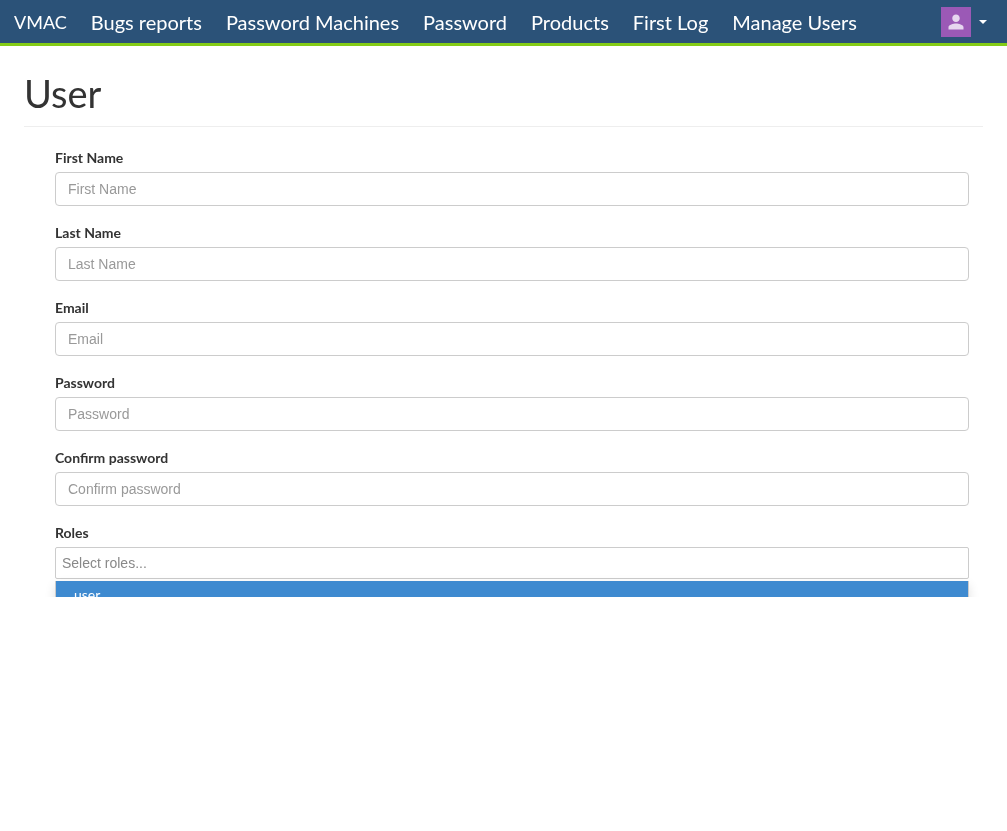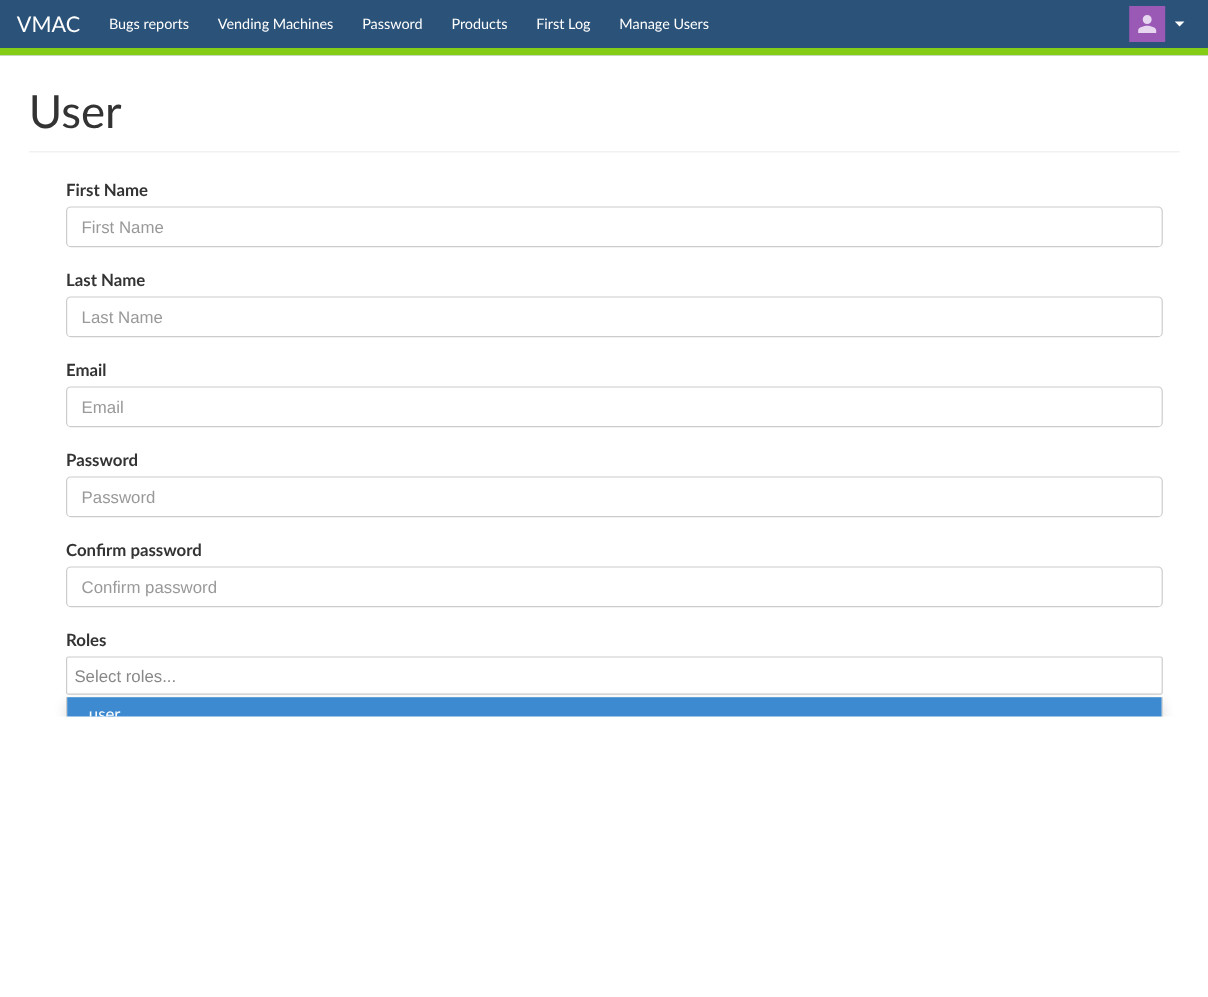--- a/index.html
+++ b/index.html
@@ -5,21 +5,21 @@
     * { box-sizing: border-box; margin: 0; padding: 0; }
     body {
       font-family: "Lato", "Helvetica Neue", Helvetica, Arial, sans-serif;
       font-size: 14px;
       color: #333;
       background: #fff;
     }
     
     .navbar {
       background: #2b5278;
-      border-bottom: 6px solid #84cc16;
+      border-bottom: 3px solid #84cc16;
       display: flex;
       align-items: center;
       padding: 0 14px;
       height: 46px;
       justify-content: space-between;
     }
     .navbar-left { display: flex; align-items: center; }
     .brand {
       color: #fff;
       font-size: 18px;
@@ -30,21 +30,21 @@
     .nav {
       list-style: none;
       display: flex;
     }
     .nav li a {
       display: block;
       color: #fff;
       text-decoration: none;
       padding: 0 12px;
       line-height: 46px;
-      font-size: 12px;
+      font-size: 20px;
     }
     .navbar-right {
       display: flex;
       align-items: center;
     }
     .user-dropdown {
       display: flex;
       align-items: center;
       cursor: pointer;
       padding: 4px 6px;
@@ -140,21 +140,21 @@
 <body>
 
 <div class="navbar">
   <div class="navbar-left">
     <a href="#" class="brand">VMAC</a>
     <ul class="nav">
       <li>
           <a href="#">Bugs reports</a>
         </li>
       <li>
-          <a href="#">Vending Machines</a>
+          <a href="#">Password Machines</a>
         </li>
       <li>
           <a href="#">Password</a>
         </li>
       <li>
           <a href="#">Products</a>
         </li>
       <li>
           <a href="#">First Log</a>
         </li>

